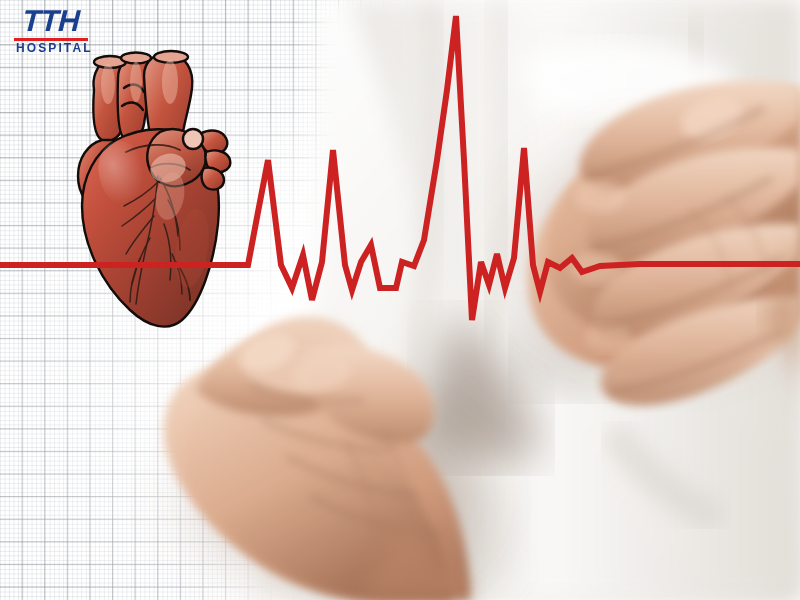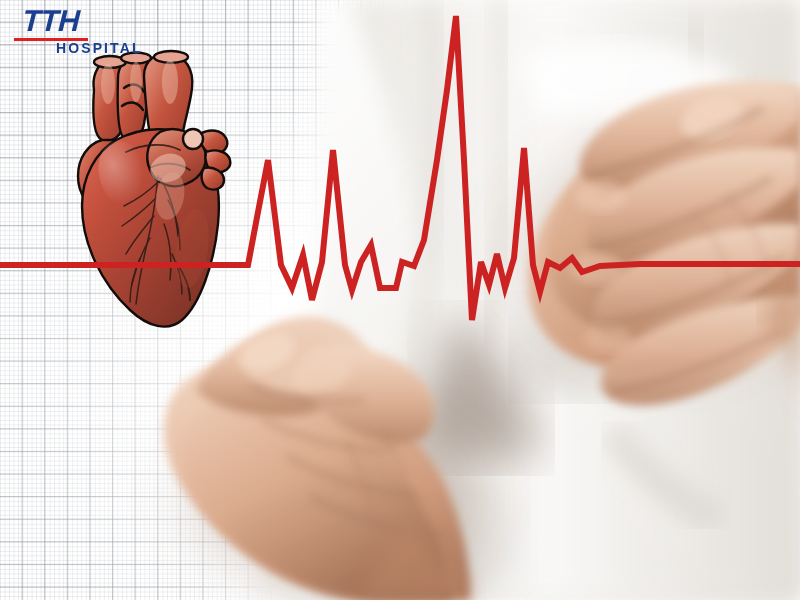--- a/index.html
+++ b/index.html
@@ -86,26 +86,25 @@
   }
   .logo-rule{
     height:3px;
     background:#e02020;
     margin:2px 0 2px 0;
     width:100%;
   }
   .logo-sub{
     font-family:"Liberation Sans", sans-serif;
     font-weight:bold;
-    font-size:14px;
+    font-size:12px;
     line-height:11px;
     letter-spacing:2.1px;
     color:#1b3f8f;
     padding-left:2px;
-    margin-left:40px;
   }
 </style>
 </head>
 <body>
 
 <div id="stage">
 
   <div class="paper"></div>
   <div class="paper-fade"></div>
   <div class="paper-fade-b"></div>

